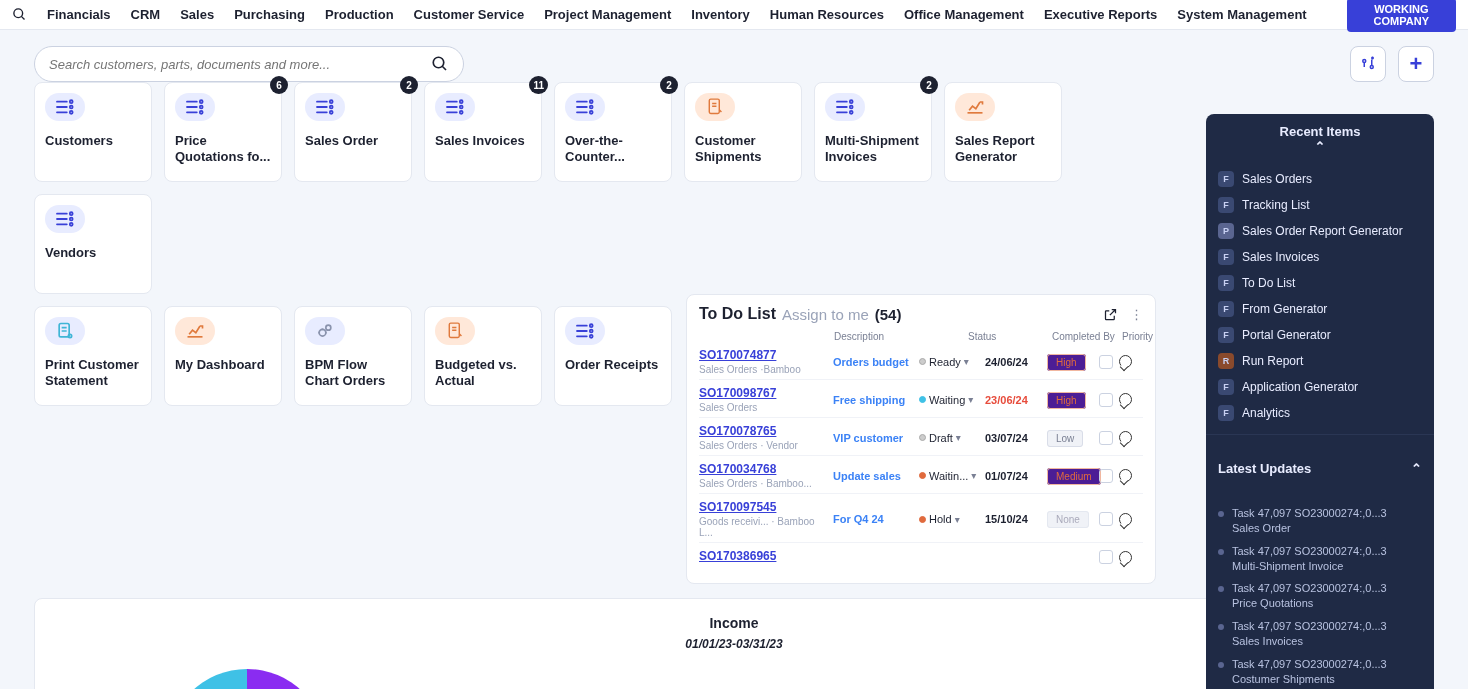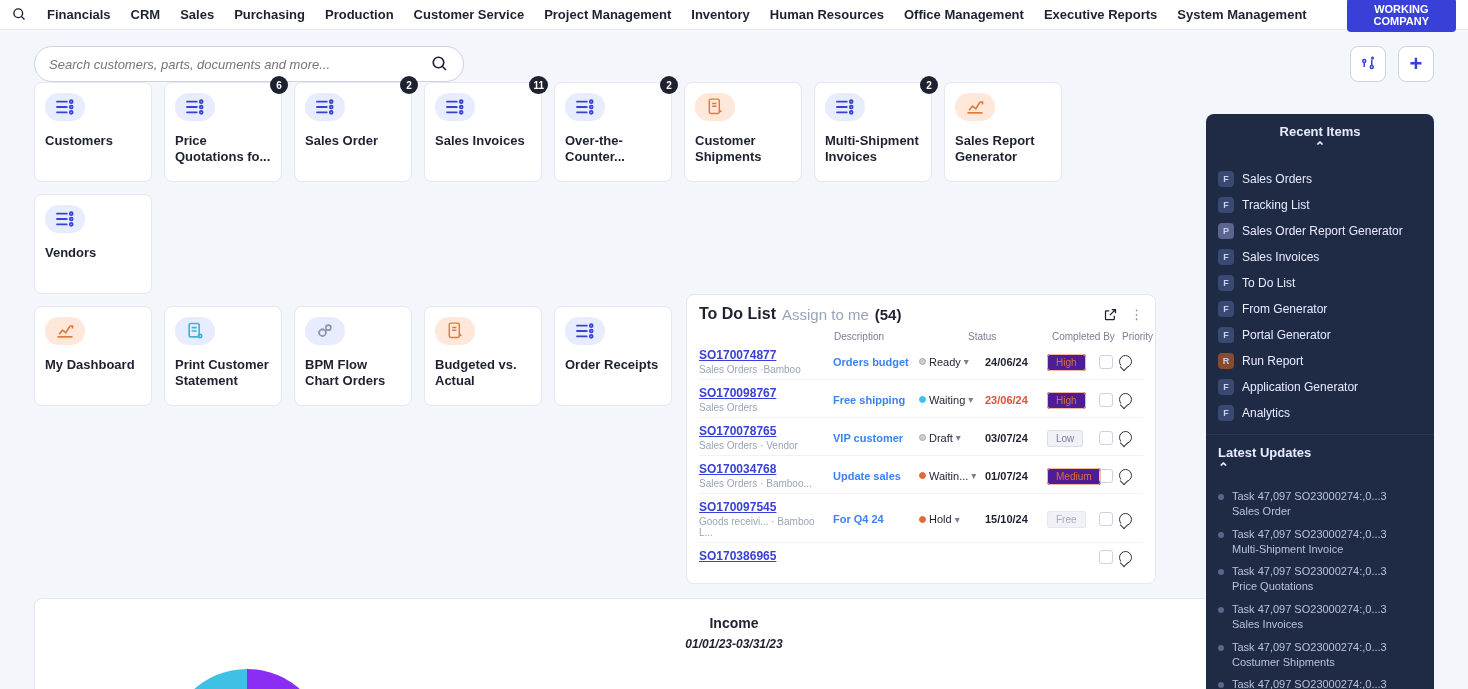--- a/index.html
+++ b/index.html
@@ -57,21 +57,21 @@
   .bubble{width:13px;height:13px;border:1.5px solid #333;border-radius:50%;display:inline-block;position:relative;}
   .bubble::after{content:"";position:absolute;bottom:-3px;left:1px;width:5px;height:5px;border-left:1.5px solid #333;border-bottom:1.5px solid #333;transform:rotate(-45deg);background:#fff;}
   
   .sidebar{position:absolute;right:34px;top:114px;width:228px;background:#1f2a45;color:#e8ecff;border-radius:8px;overflow:hidden;font-size:12px;}
   .sb-head{padding:10px 12px;font-weight:700;font-size:13px;display:flex;align-items:center;justify-content:space-between;flex-direction:column;}
   .sb-list{padding:2px 6px 8px;}
   .sb-item{display:flex;align-items:center;gap:8px;padding:5px 6px;border-radius:4px;cursor:pointer;}
   .sb-badge{width:16px;height:16px;border-radius:4px;background:#3a4972;color:#c8d1f3;font-size:9px;font-weight:700;display:flex;align-items:center;justify-content:center;}
   .sb-badge.p{background:#5a6590;}
   .sb-badge.r{background:#8a4a2c;}
-  .sb-head2{padding:10px 12px;font-weight:700;font-size:13px;border-top:1px solid #2a3654;display:flex;justify-content:space-between;flex-direction:column;}
+  .sb-head2{padding:26px 12px;font-weight:700;font-size:13px;border-top:1px solid #2a3654;display:flex;justify-content:space-between;}
   .upd-item{display:flex;gap:8px;padding:4px 12px;color:#b8c2e0;font-size:11px;line-height:1.35;}
   .upd-dot{width:6px;height:6px;border-radius:50%;background:#5a6590;margin-top:5px;flex:0 0 6px;}
   svg{display:block;}
 </style>
 </head>
 <body>
 
 <div class="topnav">
   <span class="mag">
     <svg width="15" height="15" viewBox="0 0 24 24" fill="none" stroke="#1d2130" stroke-width="2.2">
@@ -235,39 +235,39 @@
             <line x1="3" y1="15" x2="14" y2="15"></line>
             <circle cx="19" cy="15" r="1.6"></circle>
           </svg>
         </div>
     <div class="t-label">Vendors</div>
   </div>
     </div>
   <div class="tiles2" id="tiles2">
       <div class="tile">
 
+    <div class="t-icon ">
+          <svg width="20" height="20" viewBox="0 0 24 24" fill="none" stroke="#3fb5d6" stroke-width="2">
+            <rect x="5" y="3" width="12" height="16" rx="2"></rect>
+            <path d="M8 8h6M8 12h6"></path>
+            <circle cx="18" cy="18" r="2"></circle>
+          </svg>
+        </div>
+    <div class="t-label">Print Customer Statement</div>
+  </div>
+      <div class="tile">
+
     <div class="t-icon orange">
           <svg width="20" height="18" viewBox="0 0 24 20" fill="none" stroke="#e07a3d" stroke-width="2">
             <path d="M3 17h18"></path>
             <path d="M5 14l4-5 4 3 5-8"></path>
             <path d="M18 4h3v3"></path>
           </svg>
         </div>
     <div class="t-label">My Dashboard</div>
-  </div>
-      <div class="tile">
-
-    <div class="t-icon ">
-          <svg width="20" height="20" viewBox="0 0 24 24" fill="none" stroke="#3fb5d6" stroke-width="2">
-            <rect x="5" y="3" width="12" height="16" rx="2"></rect>
-            <path d="M8 8h6M8 12h6"></path>
-            <circle cx="18" cy="18" r="2"></circle>
-          </svg>
-        </div>
-    <div class="t-label">Print Customer Statement</div>
   </div>
       <div class="tile">
 
     <div class="t-icon ">
           <svg width="20" height="20" viewBox="0 0 24 24" fill="none" stroke="#8a93ad" stroke-width="2">
             <circle cx="9" cy="14" r="4"></circle>
             <circle cx="16" cy="8" r="3"></circle>
             <path d="M9 9v2M4 14h2M9 19v-1M14 14h-1"></path>
           </svg>
         </div>
@@ -370,21 +370,21 @@
     <span class="bubble"></span>
   </div>
   <div class="todo-row">
     <div>
       <div class="so">SO170097545</div>
       <div class="so-sub">Goods receivi... · Bamboo L...</div>
     </div>
     <div class="desc">For Q4 24</div>
     <div class="status"><span class="sdot" style="background:#e06a3d;border-color:#e06a3d"></span>Hold <span class="chev">▾</span></div>
     <div class="date ">15/10/24</div>
-    <div><span class="prio none">Free</span></div>
+    <div><span class="prio none">None</span></div>
     <span class="mini"></span>
     <span class="bubble"></span>
   </div>
   <div class="todo-row">
     <div>
       <div class="so">SO170386965</div>
       <div class="so-sub"></div>
     </div>
     <div class="desc"></div>
     <div class="status"></div>

